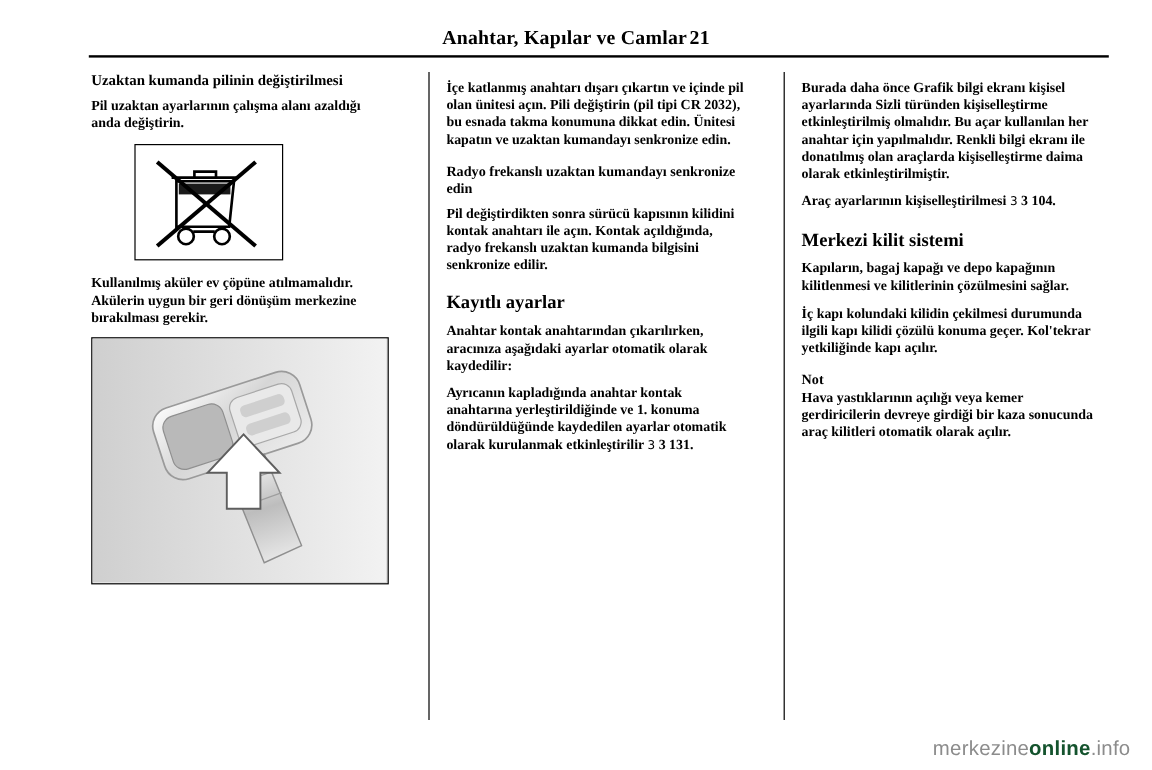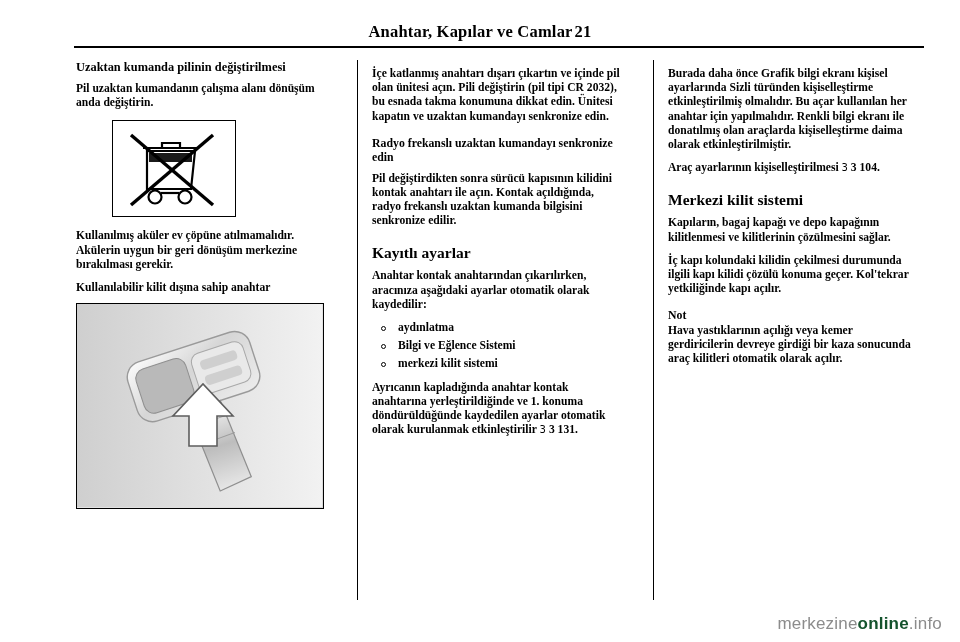--- a/index.html
+++ b/index.html
@@ -170,21 +170,21 @@
   <div class="header">
     <span>Anahtar, Kapılar ve Camlar</span><span class="pagenum">21</span>
   </div>
   <div class="header-rule"></div>
 
   <div class="vrule vrule1"></div>
   <div class="vrule vrule2"></div>
 
   <div class="col col1">
     <h2 class="sec">Uzaktan kumanda pilinin değiştirilmesi</h2>
-    <p>Pil uzaktan kumandanın çalışma alanı dönüşüm anda değiştirin.</p>
+    <p>Pil uzaktan ayarlarının çalışma alanı azaldığı anda değiştirin.</p>
 
     <div class="fig-weee">
       <svg width="121" height="94" viewBox="0 0 121 94">
 
         <g fill="none" stroke="#000" stroke-width="2.2">
           <path d="M34 30 L34 68 L78 68 L82 30 Z"></path>
           <path d="M30 27 L86 27"></path>
           <path d="M49 27 L49 22 L67 22 L67 27"></path>
         </g>
 
@@ -193,21 +193,20 @@
         <circle cx="42" cy="76" r="6.5" fill="none" stroke="#000" stroke-width="2.2"></circle>
         <circle cx="72" cy="76" r="6.5" fill="none" stroke="#000" stroke-width="2.2"></circle>
         <line x1="48" y1="72" x2="66" y2="72" stroke="#000" stroke-width="2.2"></line>
 
         <line x1="18" y1="14" x2="100" y2="84" stroke="#000" stroke-width="3.4"></line>
         <line x1="100" y1="14" x2="18" y2="84" stroke="#000" stroke-width="3.4"></line>
       </svg>
     </div>
 
     <p>Kullanılmış aküler ev çöpüne atılmamalıdır. Akülerin uygun bir geri dönüşüm merkezine bırakılması gerekir.</p>
-    <p class="tight">Kullanılabilir kilit dışına sahip anahtar</p>
 
     <div class="fig-key">
       <svg width="245" height="203" viewBox="0 0 245 203">
         <defs>
           <linearGradient id="bodyg" x1="0" y1="0" x2="1" y2="1">
             <stop offset="0" stop-color="#fdfdfd"></stop>
             <stop offset="0.45" stop-color="#d6d6d6"></stop>
             <stop offset="1" stop-color="#ededed"></stop>
           </linearGradient>
           <linearGradient id="blade" x1="0" y1="0" x2="0" y2="1">
@@ -243,25 +242,20 @@
 
   <div class="col col2">
     <p>İçe katlanmış anahtarı dışarı çıkartın ve içinde pil olan ünitesi açın. Pili değiştirin (pil tipi CR 2032), bu esnada takma konumuna dikkat edin. Ünitesi kapatın ve uzaktan kumandayı senkronize edin.</p>
 
     <h3 class="sub">Radyo frekanslı uzaktan kumandayı senkronize edin</h3>
     <p>Pil değiştirdikten sonra sürücü kapısının kilidini kontak anahtarı ile açın. Kontak açıldığında, radyo frekanslı uzaktan kumanda bilgisini senkronize edilir.</p>
 
     <h2 class="big">Kayıtlı ayarlar</h2>
     <p>Anahtar kontak anahtarından çıkarılırken, aracınıza aşağıdaki ayarlar otomatik olarak kaydedilir:</p>
 
-    <ul class="bul">
-      <li><span class="ring"></span><span>aydınlatma</span></li>
-      <li><span class="ring"></span><span>Bilgi ve Eğlence Sistemi</span></li>
-      <li><span class="ring"></span><span>merkezi kilit sistemi</span></li>
-    </ul>
 
     <p><span>Ayrıcanın kapladığında anahtar kontak anahtarına yerleştirildiğinde ve 1. konuma döndürüldüğünde kaydedilen ayarlar otomatik olarak kurulanmak etkinleştirilir</span> <span class="ref"><span class="refmark">3</span> <span>3 131.</span></span></p>
   </div>
 
   <div class="col col3">
     <p>Burada daha önce Grafik bilgi ekranı kişisel ayarlarında Sizli türünden kişiselleştirme etkinleştirilmiş olmalıdır. Bu açar kullanılan her anahtar için yapılmalıdır. Renkli bilgi ekranı ile donatılmış olan araçlarda kişiselleştirme daima olarak etkinleştirilmiştir.</p>
 
     <p><span>Araç ayarlarının kişiselleştirilmesi</span> <span class="ref"><span class="refmark">3</span> <span>3 104.</span></span></p>
 
     <h2 class="big">Merkezi kilit sistemi</h2>

